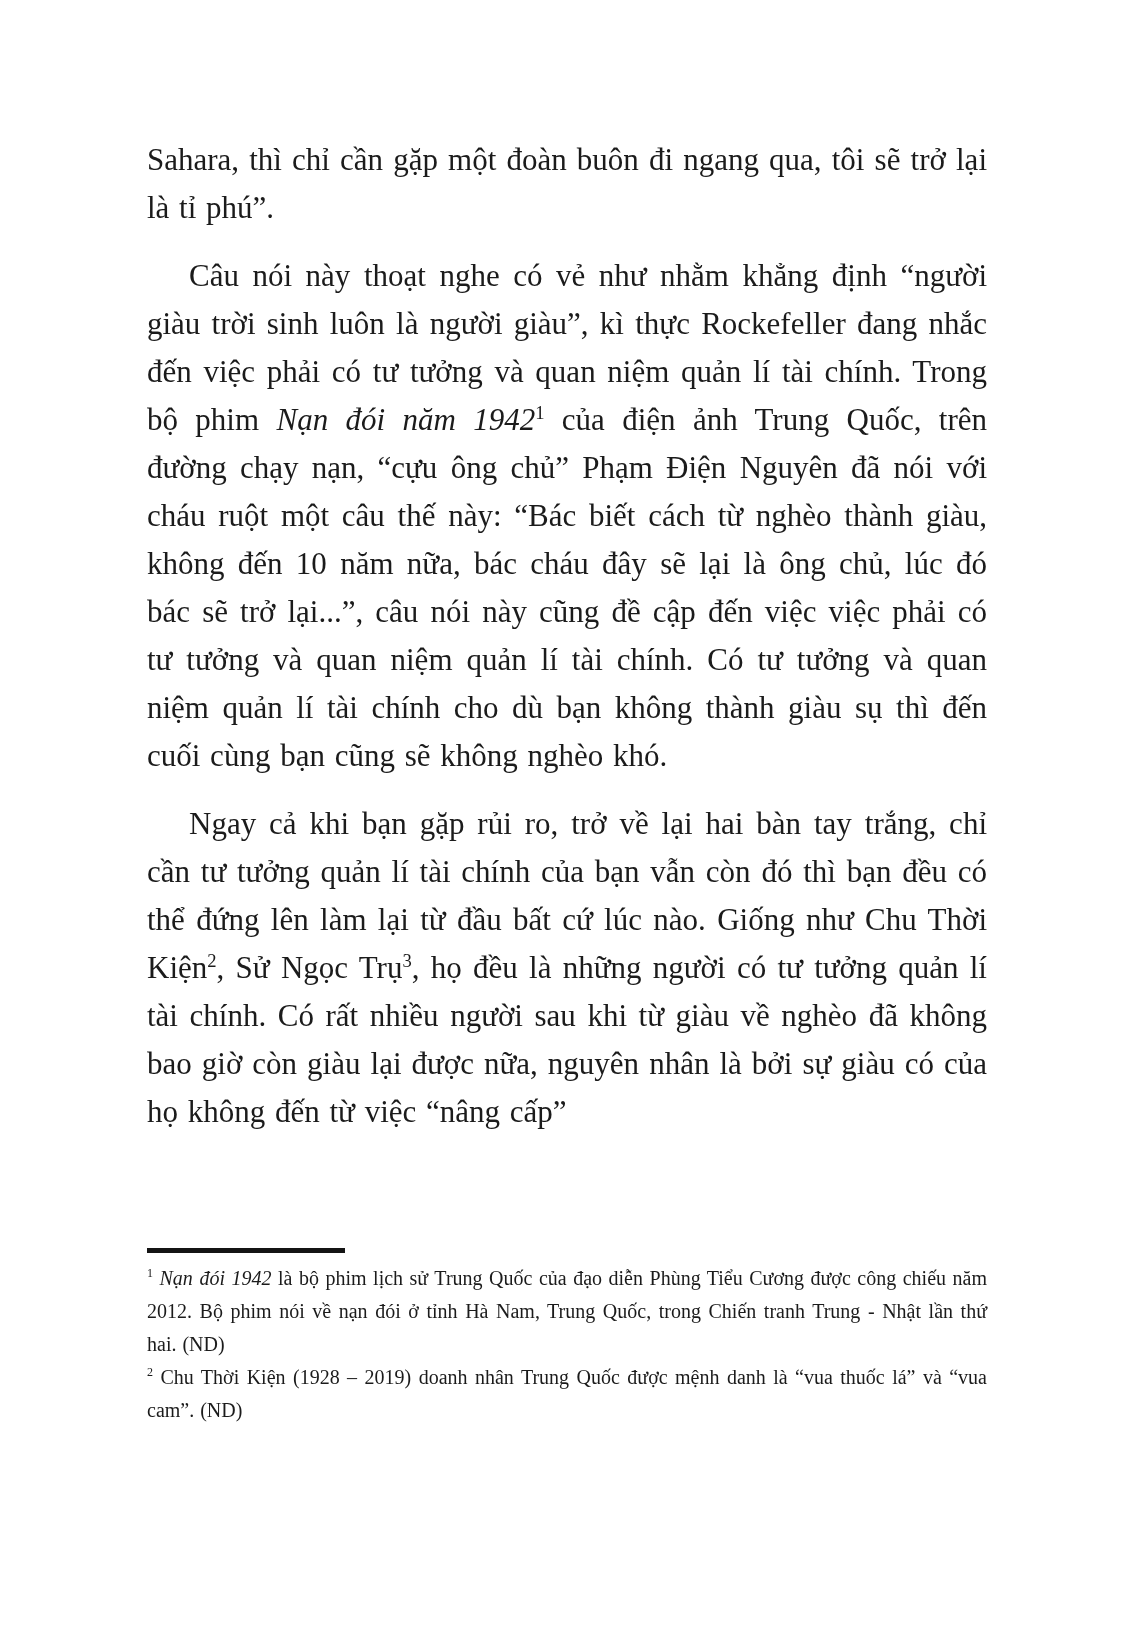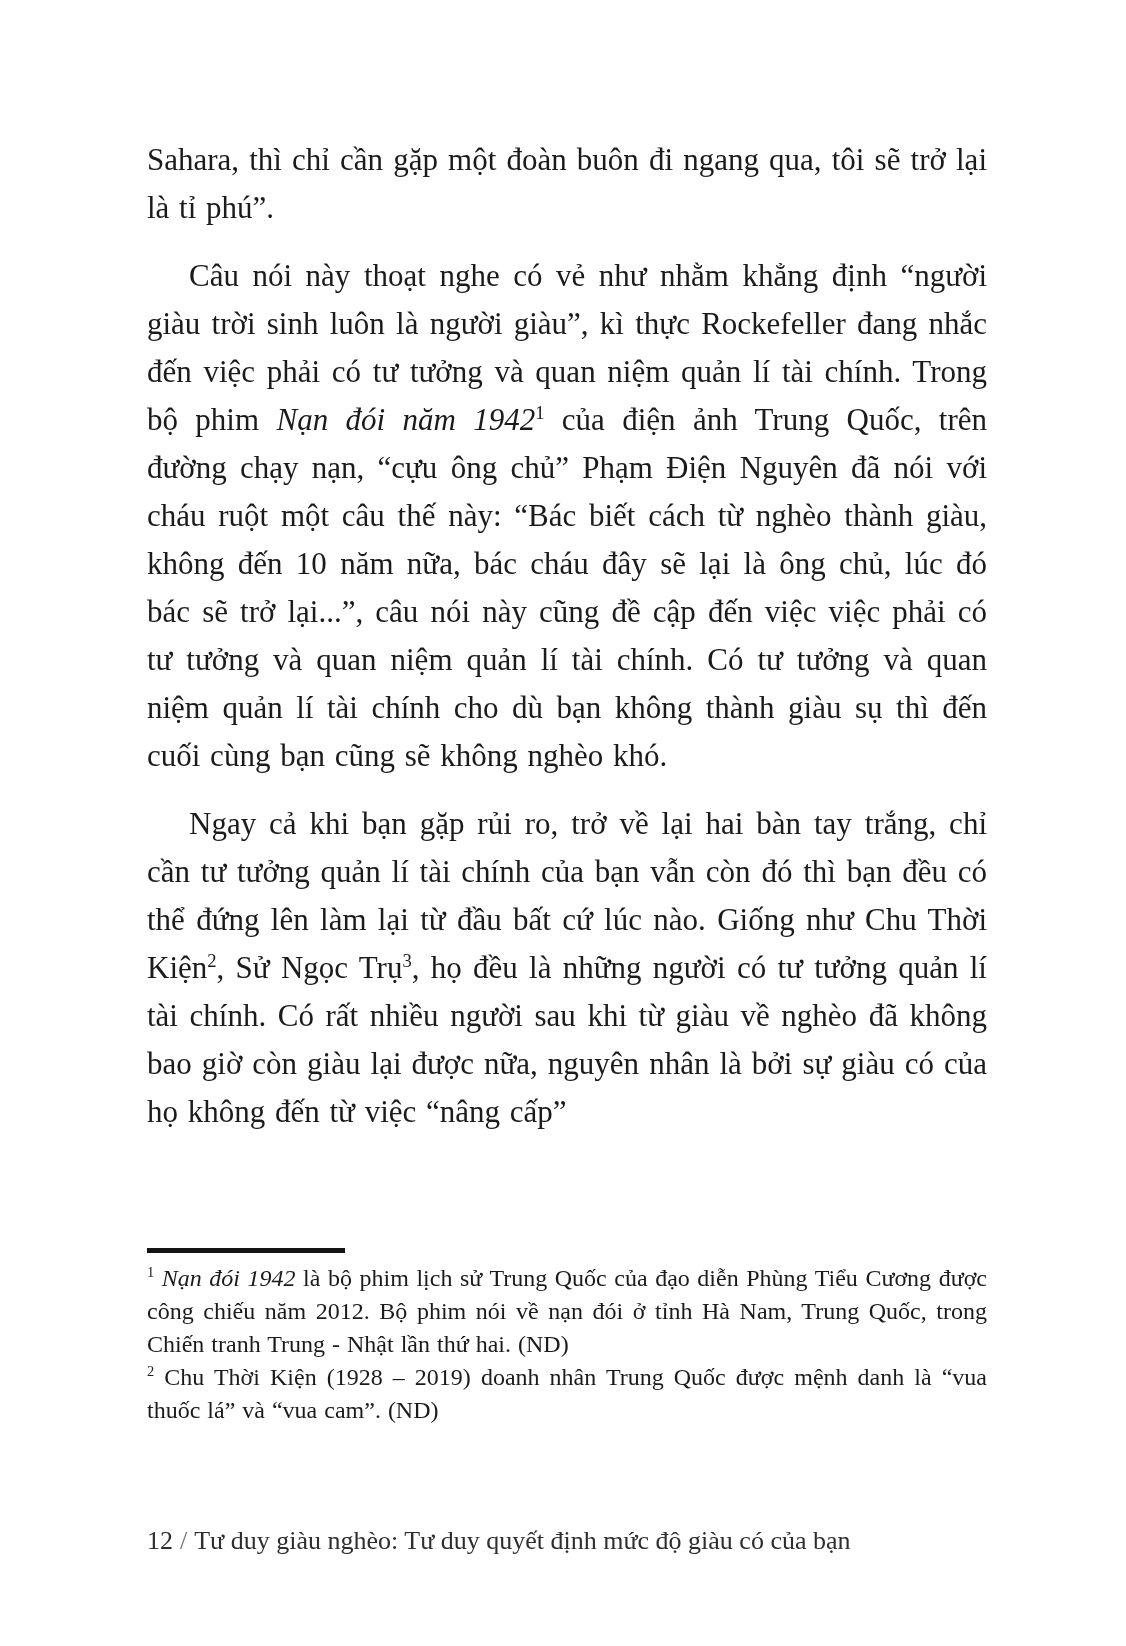--- a/index.html
+++ b/index.html
@@ -49,21 +49,21 @@
     width: 840px;
   }
   .fn-sep {
     width: 198px;
     height: 0;
     border-top: 5px solid #141414;
     margin: 0 0 9px 0;
   }
   p.footnote {
     margin: 0;
-    font-size: 24px;
+    font-size: 20px;
     line-height: 33px;
     color: #1b1b1b;
     text-align: justify;
     word-spacing: 1px;
   }
   .footer {
     position: absolute;
     left: 147px;
     top: 1524px;
     width: 840px;
@@ -91,17 +91,14 @@
   </div>
 
   <div class="fn-block">
     <div class="fn-sep"></div>
     <div id="footnotes">
         <p class="footnote"><sup>1</sup><span> </span><em>Nạn đói 1942</em><span> là bộ phim lịch sử Trung Quốc của đạo diễn Phùng Tiểu Cương được công chiếu năm 2012. Bộ phim nói về nạn đói ở tỉnh Hà Nam, Trung Quốc, trong Chiến tranh Trung - Nhật lần thứ hai. (ND)</span></p>
         <p class="footnote"><sup>2</sup><span> Chu Thời Kiện (1928 – 2019) doanh nhân Trung Quốc được mệnh danh là “vua thuốc lá” và “vua cam”. (ND)</span></p>
       </div>
   </div>
 
-  <div class="footer">
-    <span>12</span><span class="slash">/</span><span>Tư duy giàu nghèo: Tư duy quyết định mức độ giàu có của bạn</span>
-  </div>
 
 </div>
 
 </body></html>

